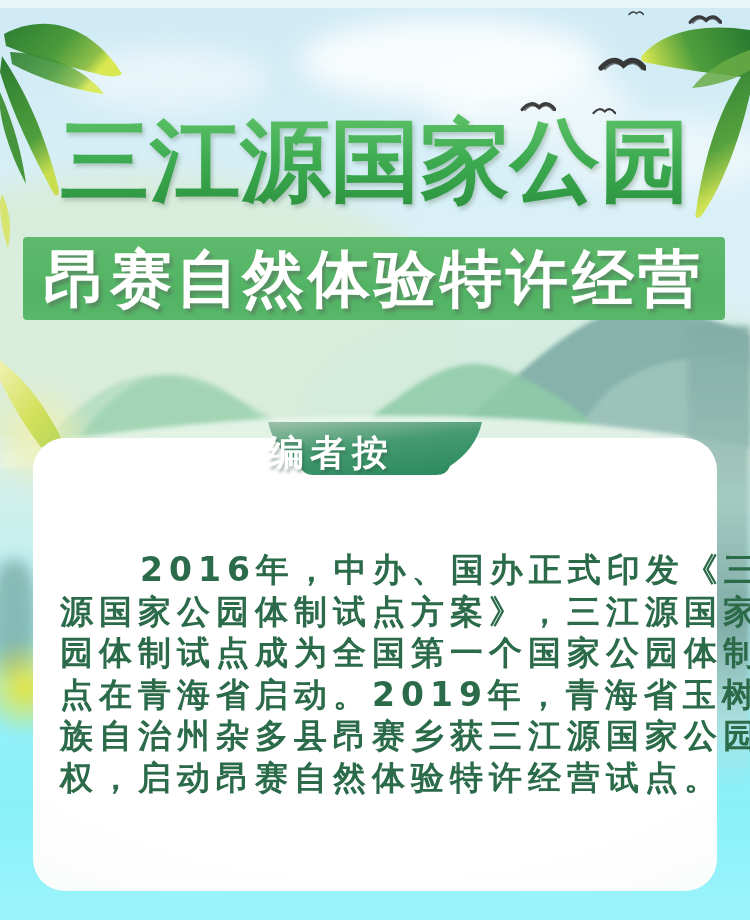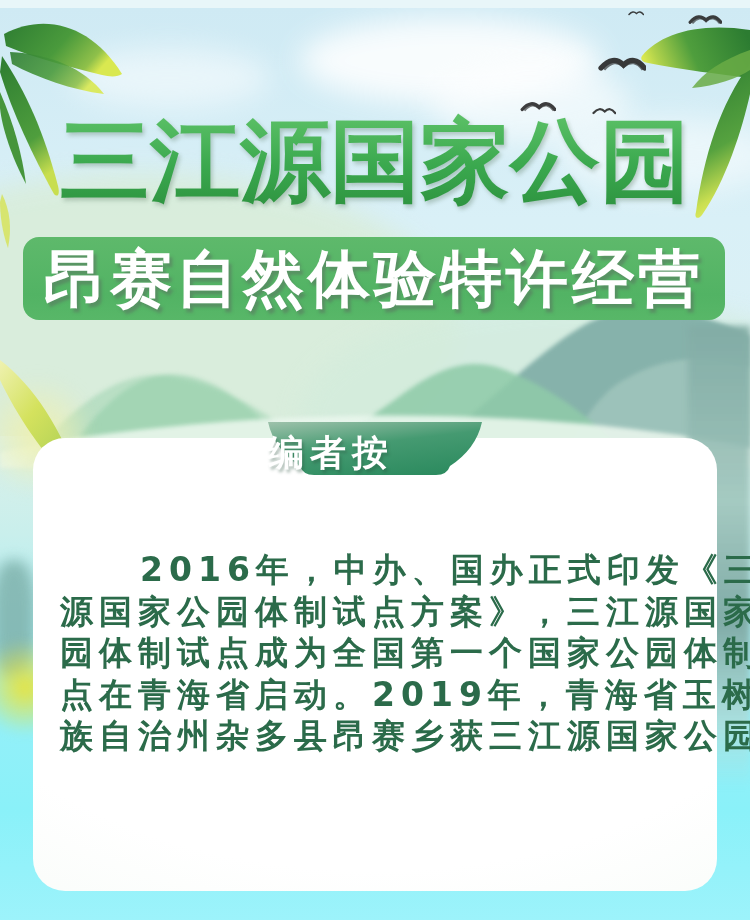--- a/index.html
+++ b/index.html
@@ -31,21 +31,21 @@
   
   .title-main{
     left:0;top:100px;width:750px;text-align:center;
     font-size:90px;font-weight:900;line-height:1.18;letter-spacing:0px;
     background:linear-gradient(180deg,#5cc167 5%,#3aa84e 55%,#2e9440 95%);
     -webkit-background-clip:text;background-clip:text;color:transparent;
     filter:drop-shadow(2px 3px 2px rgba(90,120,95,.35));
     white-space:nowrap;
   }
   .band{
-    left:23px;top:229px;width:702px;height:83px;border-radius:16px;
+    left:23px;top:229px;width:702px;height:83px;border-radius:4px;
     background:linear-gradient(180deg,#5eb96b 0%,#52b364 70%,#58b768 100%);
     display:flex;align-items:center;justify-content:center;
   }
   .band-text{
     font-size:62px;font-weight:900;color:#ffffff;letter-spacing:4px;white-space:nowrap;
     text-shadow:3px 4px 3px rgba(90,110,95,.5);
   }
   
   .card{
     left:33px;top:430px;width:684px;height:453px;border-radius:32px;
@@ -188,15 +188,16 @@
     <path d="M0,3 L214,3 Q208,30 182,47 Q179,56 168,56 L46,56 Q35,56 32,47 Q6,30 0,3 Z" fill="url(#rg)"></path>
   </svg>
   <div class="abs ribbon-label">编者按</div>
 
   <div class="abs body-text">
     <div class="line first">2016年，中办、国办正式印发《三江</div>
     <div class="line">源国家公园体制试点方案》，三江源国家公</div>
     <div class="line">园体制试点成为全国第一个国家公园体制试</div>
     <div class="line">点在青海省启动。2019年，青海省玉树藏</div>
     <div class="line">族自治州杂多县昂赛乡获三江源国家公园授</div>
+    <div class="line">权，启动昂赛自然体验特许经营试点。</div>
   </div>
 
 </div>
 
 </body></html>

